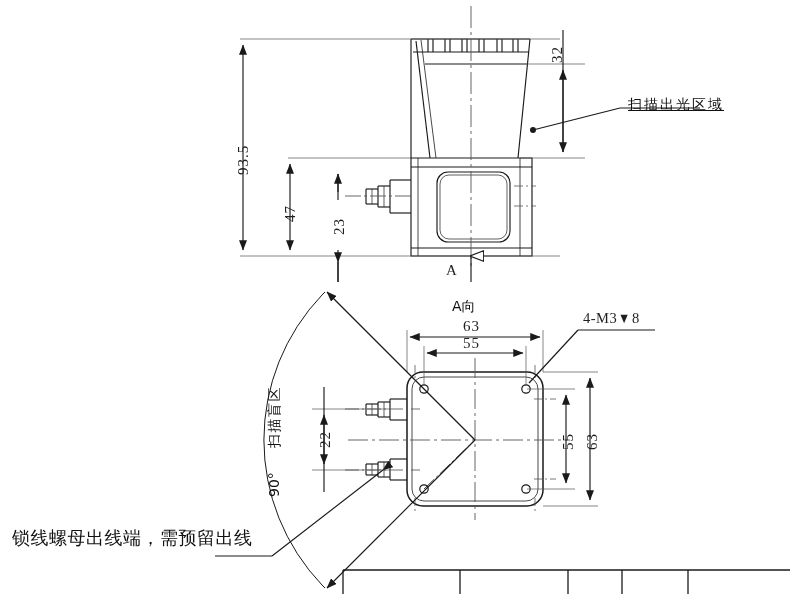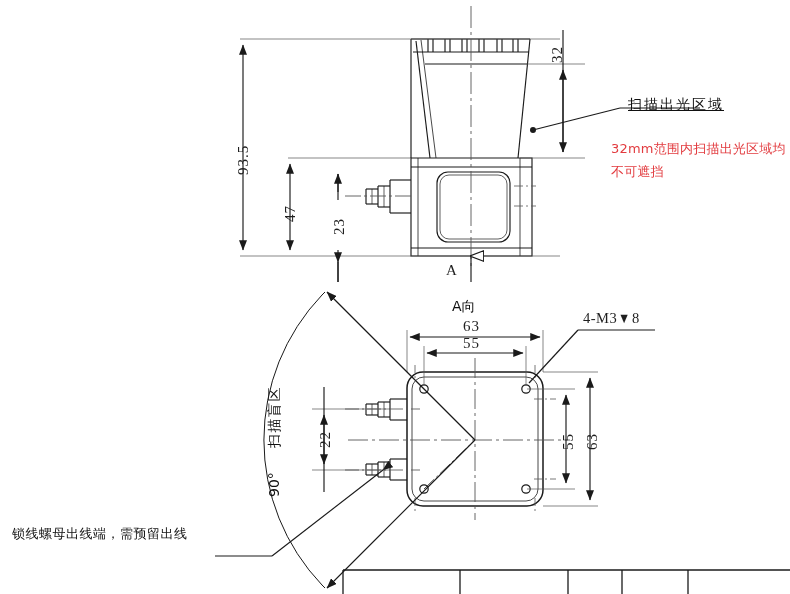--- a/index.html
+++ b/index.html
@@ -8,21 +8,21 @@
     font-family:"Liberation Serif","DejaVu Serif",serif;
     color:#1a1a1a;
   }
   #stage{position:absolute;left:0;top:0;width:790px;height:594px;}
   svg.draw{position:absolute;left:0;top:0;width:790px;height:594px;}
 
   .lbl{position:absolute;white-space:nowrap;line-height:1.15;}
   .dim{font-family:"Liberation Serif","DejaVu Serif",serif;font-size:15px;color:#1f1f1f;letter-spacing:1px;}
   .dim.rot{transform:rotate(-90deg);transform-origin:left top;}
   .cn{font-family:"DejaVu Sans","Liberation Sans",sans-serif;font-size:14px;color:#111;letter-spacing:1.5px;}
-  .cn-note{font-family:"DejaVu Sans","Liberation Sans",sans-serif;font-size:13px;line-height:1.55;letter-spacing:0.5px;color:#111;}
+  .cn-note{font-family:"DejaVu Sans","Liberation Sans",sans-serif;font-size:18px;line-height:1.55;letter-spacing:0.5px;color:#111;}
   .cn-red{font-family:"DejaVu Sans","Liberation Sans",sans-serif;font-size:13px;line-height:1.75;color:#e23b3f;letter-spacing:0.2px;}
   .cn-rot{transform:rotate(-90deg);transform-origin:left top;}
   .callout{font-family:"Liberation Serif","DejaVu Serif",serif;font-size:14.5px;color:#1f1f1f;letter-spacing:.5px;}
   .vletter{font-family:"Liberation Serif","DejaVu Serif",serif;font-size:15px;color:#1f1f1f;}
 </style>
 </head>
 <body>
 
 <div id="stage">
 
@@ -247,22 +247,18 @@
   <div class="lbl callout" style="left:583px; top:310px;">
     <span>4-M3</span><span style="display:inline-block;transform:scaleX(.85);">▼</span><span>8</span>
   </div>
 
   <div class="lbl cn cn-rot" style="left:266px; top:448px;">扫描盲区</div>
 
   <div class="lbl cn cn-rot" style="left:266px; top:497px; letter-spacing:0;">90°</div>
 
   <div class="lbl cn" style="left:628px; top:96px; letter-spacing:2px;text-decoration:underline;">扫描出光区域</div>
 
-  <div class="lbl cn-red" style="left:611px; top:138px;">
-    <div>32mm范围内扫描出光区域均</div>
-    <div>不可遮挡</div>
-  </div>
 
   <div class="lbl cn-note" style="left:12px; top:524px;">
     <div>锁线螺母出线端，需预留出线</div>
   </div>
 
 </div>
 
 </body></html>

